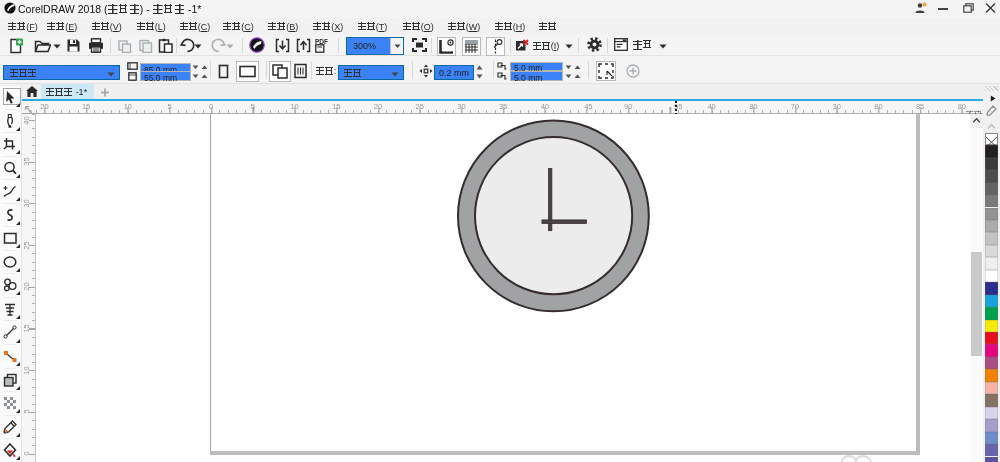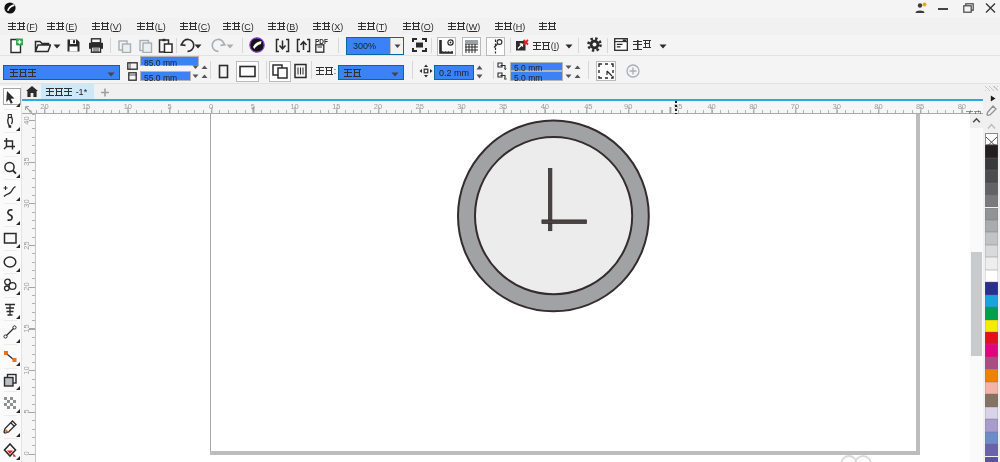--- a/index.html
+++ b/index.html
@@ -56,20 +56,21 @@
 .sw{position:absolute;left:2px;width:13px;height:13.37px}
 </style></head>
 <body>
 <div id="app">
 
 <div class="ab" id="titlebar">
   <svg class="ab" style="left:4px;top:2px" width="12" height="12" viewBox="0 0 12 12">
         <circle cx="6" cy="6" r="5.6" fill="#111"></circle>
         <path d="M3 8.5 C5 4,7 3,10 2.2 L10.5 4 C7 5,5.5 6.5,4.5 9 Z" fill="#fff"></path>
       </svg>
+  <div class="ab" style="left:18px;top:3px;font-size:10.5px;color:#111;white-space:nowrap">CorelDRAW 2018 (<span class="k kb"></span><span class="k kb b"></span><span class="k kb"></span>) - <span class="k kb"></span><span class="k kb b"></span><span class="k kb"></span> -1*</div>
 
   <svg class="ab" style="left:914px;top:2px" width="13" height="12" viewBox="0 0 13 12">
         <circle cx="6" cy="3.5" r="2.2" fill="#3c3c3c"></circle>
         <path d="M1.5 11 C1.5 7.8,10.5 7.8,10.5 11 Z" fill="#3c3c3c"></path>
         <circle cx="10.5" cy="2.5" r="2" fill="#e8a33d"></circle>
       </svg>
   <div class="ab" style="left:938px;top:8px;width:10px;height:1.6px;background:#444"></div>
   <svg class="ab" style="left:963px;top:2.5px" width="11" height="10" viewBox="0 0 11 10">
         <rect x="2.8" y="0.8" width="7.4" height="6.4" fill="none" stroke="#444" stroke-width="1.2"></rect>
         <rect x="0.8" y="2.8" width="7.4" height="6.4" fill="#f4f4f5" stroke="#444" stroke-width="1.2"></rect>
@@ -230,21 +231,21 @@
         </svg>
       </div>
 <svg class="ab" style="left:127px;top:5.5px" width="11" height="8" viewBox="0 0 11 8">
         <rect x="0.8" y="0.8" width="9.4" height="6.4" fill="none" stroke="#2b2b2b" stroke-width="1.3"></rect>
         <path d="M3 0.8 V7.2" stroke="#2b2b2b" stroke-width="0.8"></path>
       </svg>
 <svg class="ab" style="left:127px;top:15.5px" width="11" height="9" viewBox="0 0 11 9">
         <rect x="1.8" y="0.8" width="7.4" height="7.4" fill="none" stroke="#2b2b2b" stroke-width="1.3"></rect>
         <path d="M1.8 3 H9.2" stroke="#2b2b2b" stroke-width="0.8"></path>
       </svg>
-<div class="inp" style="left:140px;top:0;width:59px;height:9.6px;border-color:#b5b5b5">
+<div class="inp" style="left:140px;top:7px;width:51px;height:9.6px;border-color:#b5b5b5">
         <span style="position:absolute;left:3px;top:0.5px;font-size:8.5px">85.0 mm</span>
       </div>
 <svg class="ab" style="left:192px;top:8.5px" width="7" height="4.5" viewBox="0 0 7 4.5">
         <path d="M0.5 0.5 H6.5 L3.5 4 Z" fill="#555"></path>
       </svg>
 <svg class="ab" style="left:201px;top:8.5px" width="7" height="4.5" viewBox="0 0 7 4.5">
         <path d="M3.5 0.5 L6.5 4 H0.5 Z" fill="#555"></path>
       </svg>
 <div class="inp" style="left:140px;top:15.1px;width:51px;height:9.6px;border-color:#b5b5b5">
         <span style="position:absolute;left:3px;top:0.5px;font-size:8.5px">55.0 mm</span>

